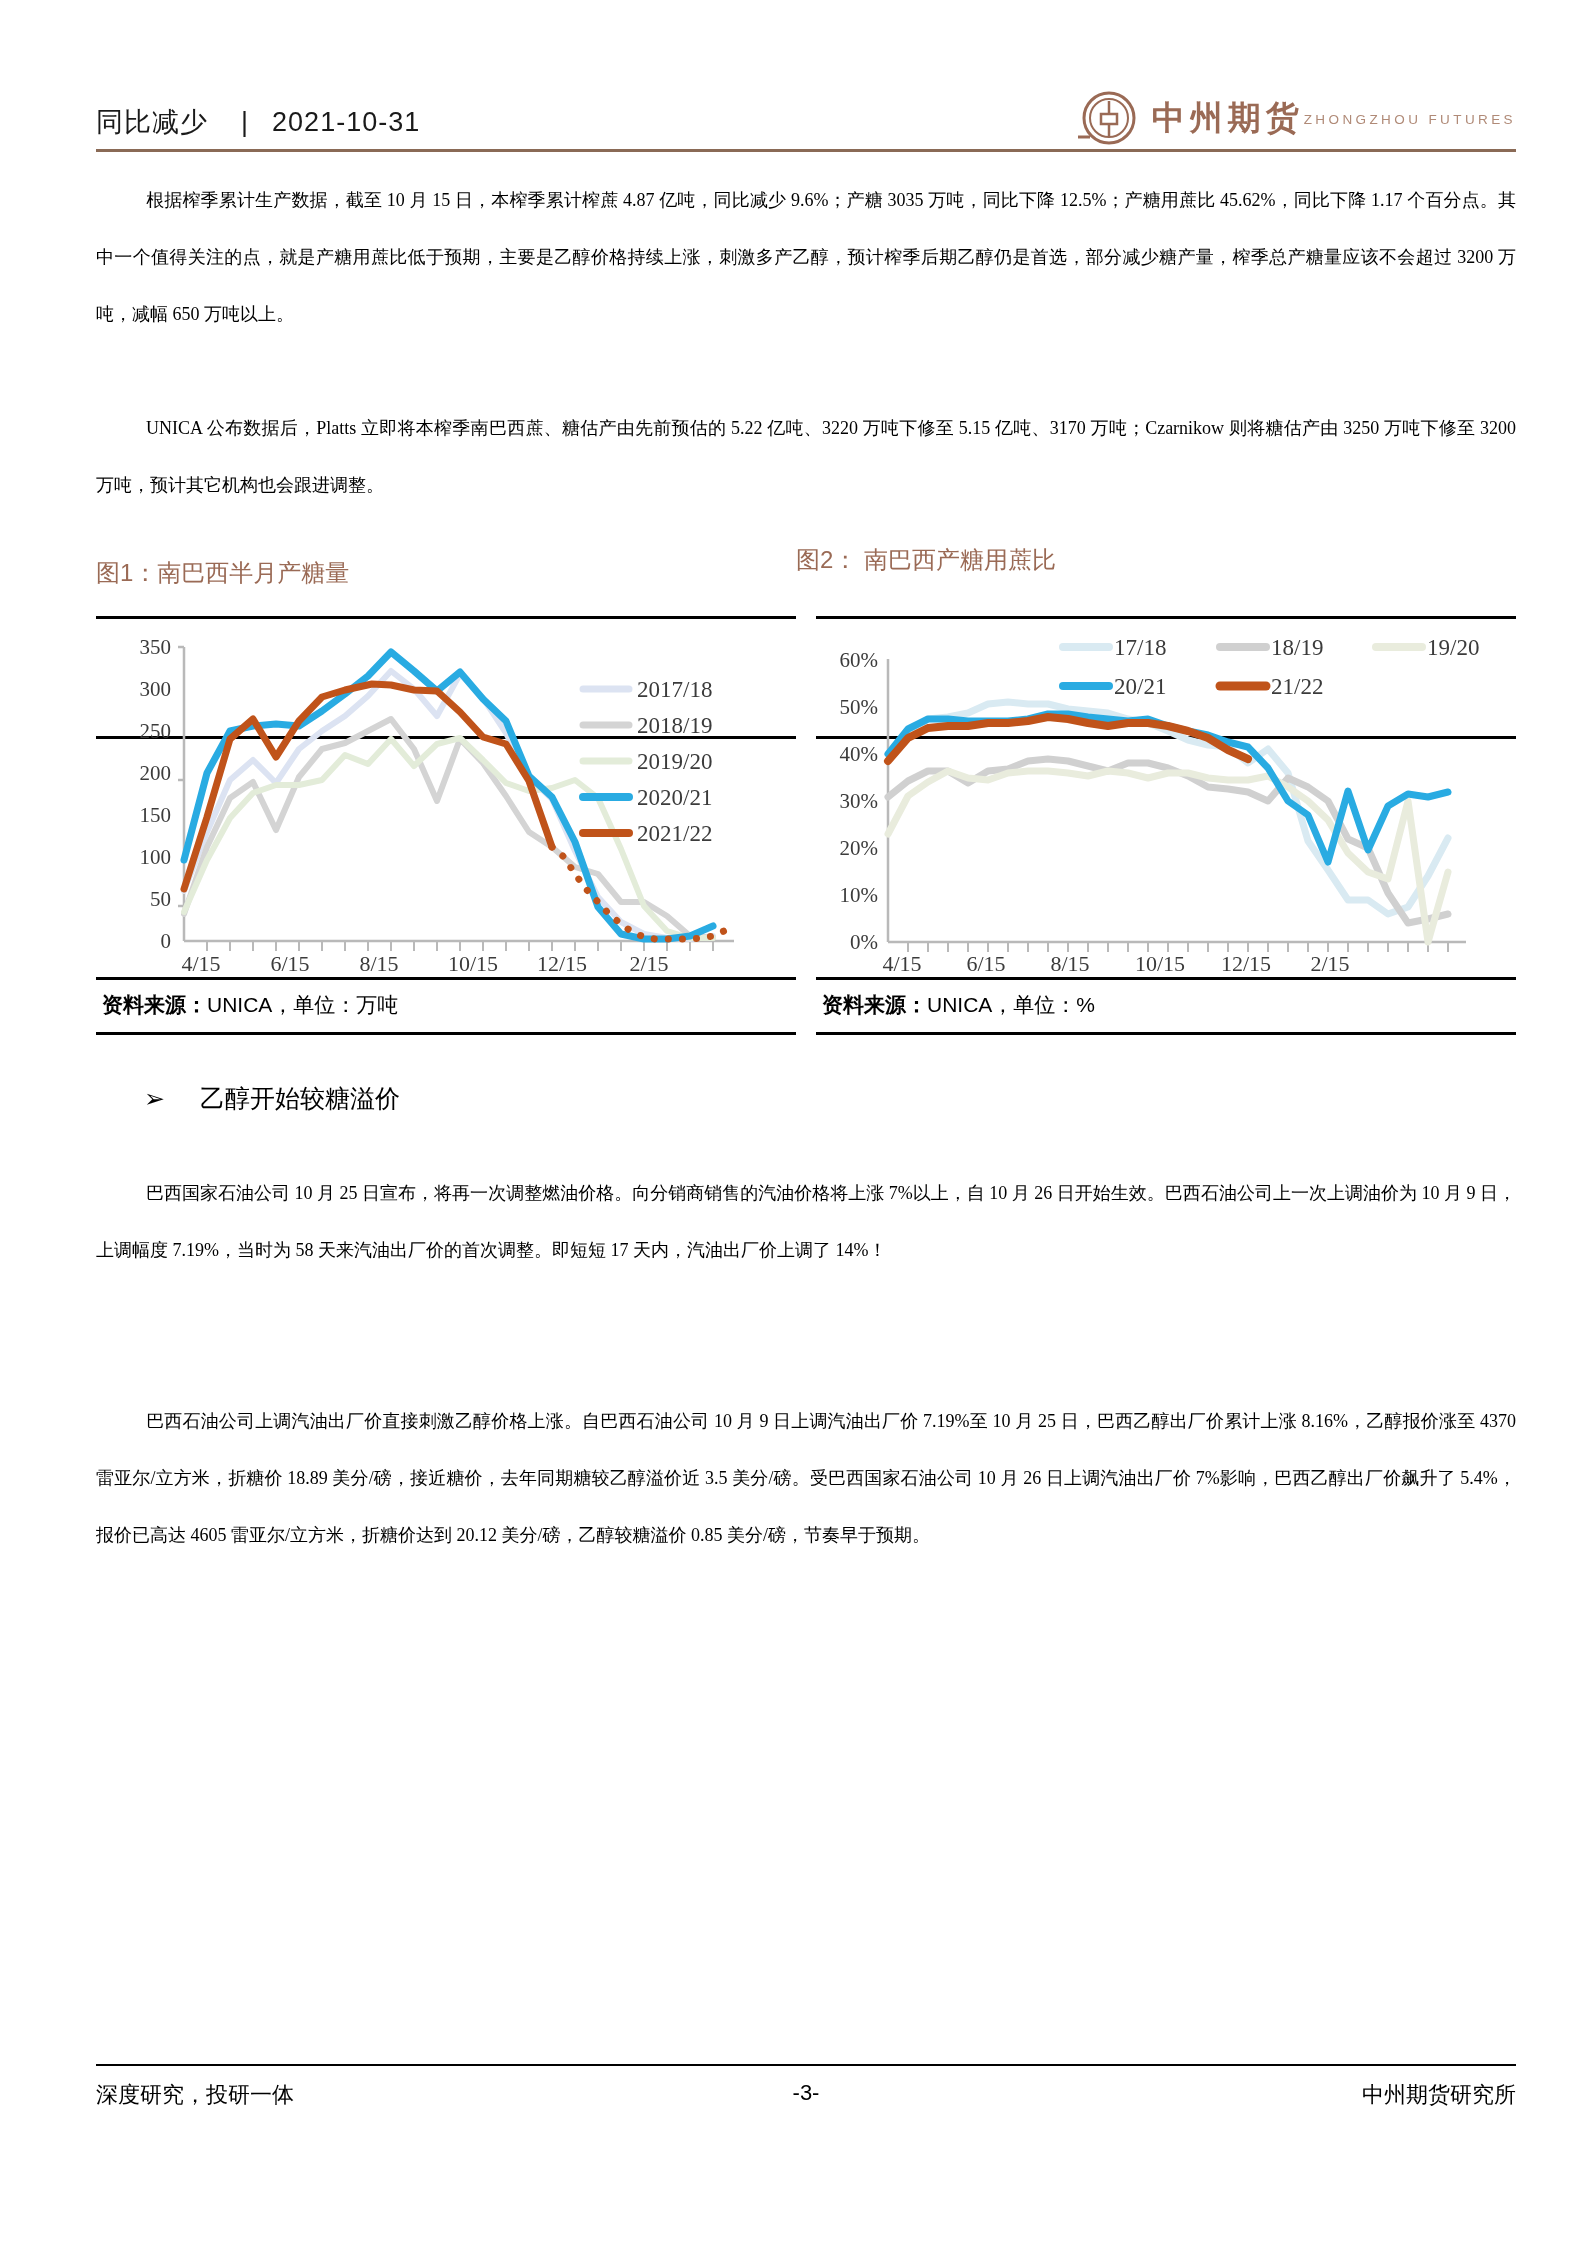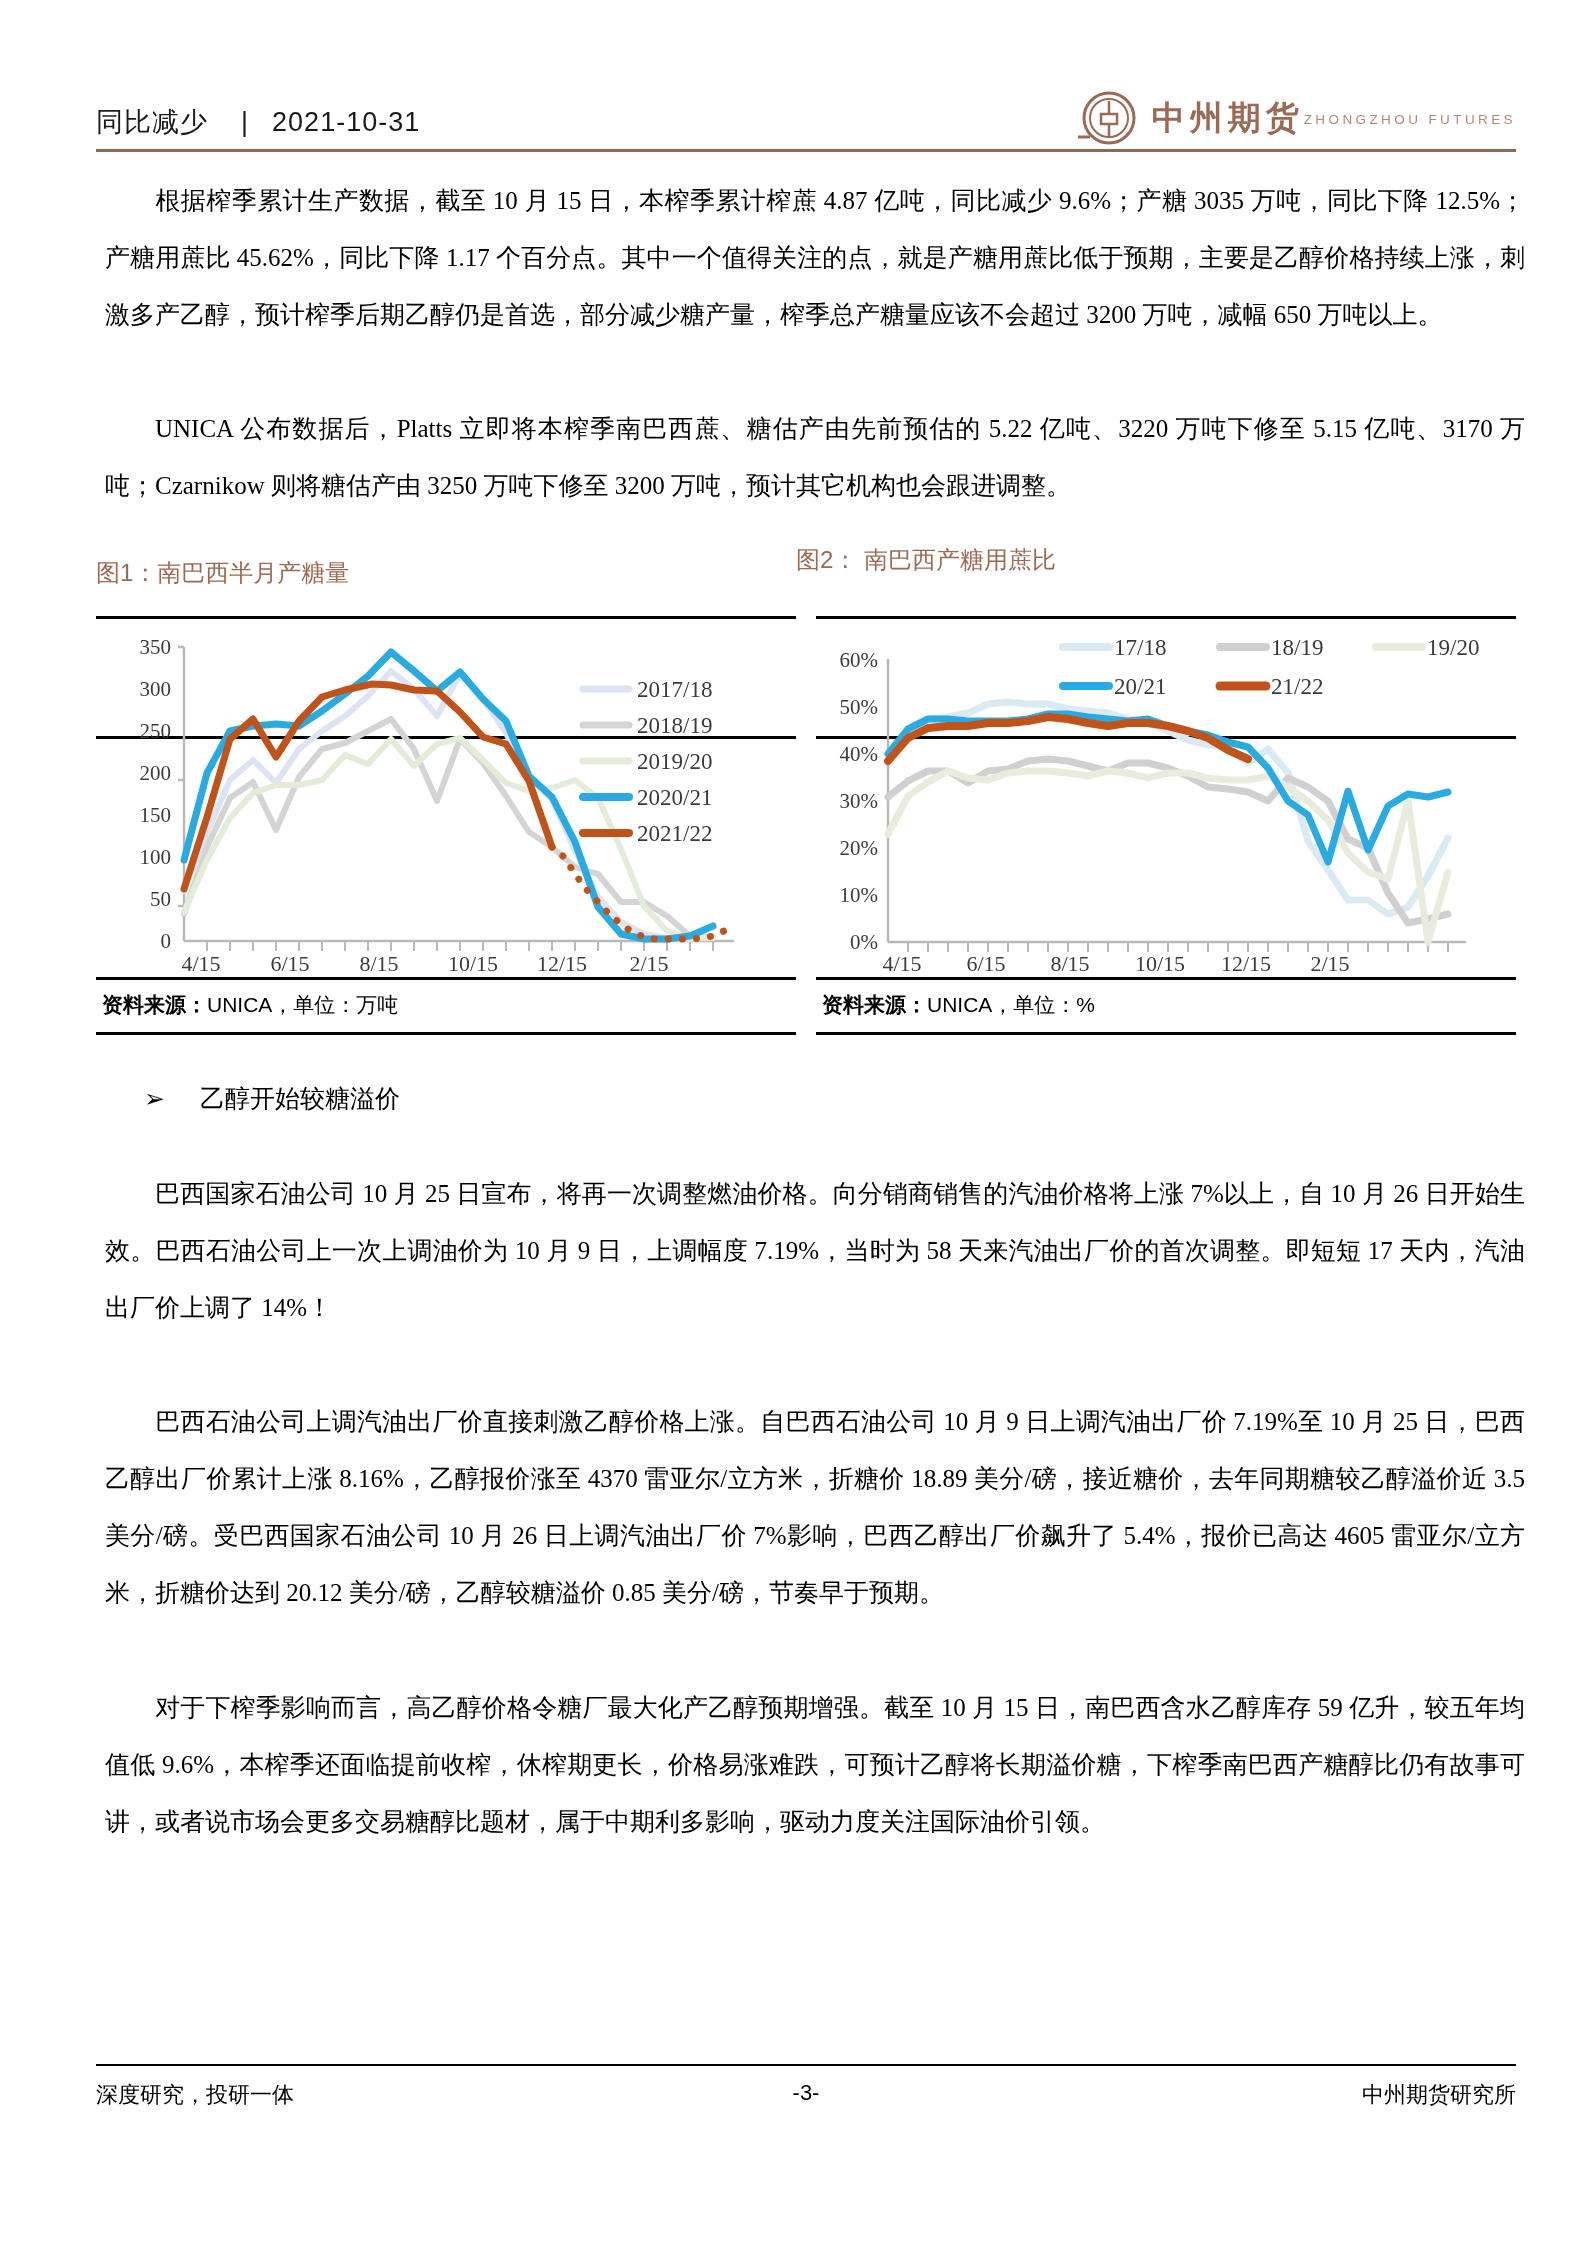--- a/index.html
+++ b/index.html
@@ -71,23 +71,23 @@
     font-family: "Liberation Sans", sans-serif;
     font-size: 13.5px;
     color: #b08a77;
     letter-spacing: 3.4px;
     margin-top: 3px;
   }
 
   
   .para {
     position: absolute;
-    left: 9px;
+    left: 0;
     width: 1420px;
-    font-size: 25px;
+    font-size: 18px;
     line-height: 57px;
     color: #000000;
     text-align: justify;
     text-align-last: left;
     text-justify: inter-ideograph;
     font-family: "Liberation Serif", serif;
   }
   .para .ind { display: inline-block; width: 50px; }
 
   
@@ -397,23 +397,20 @@
   </div>
 
   <div class="para" style="top:1165px;">
     <span class="ind"></span><span>巴西国家石油公司 10 月 25 日宣布，将再一次调整燃油价格。向分销商销售的汽油价格将上涨 7%以上，自 10 月 26 日开始生效。巴西石油公司上一次上调油价为 10 月 9 日，上调幅度 7.19%，当时为 58 天来汽油出厂价的首次调整。即短短 17 天内，汽油出厂价上调了 14%！</span>
   </div>
 
   <div class="para" style="top:1393px;">
     <span class="ind"></span><span>巴西石油公司上调汽油出厂价直接刺激乙醇价格上涨。自巴西石油公司 10 月 9 日上调汽油出厂价 7.19%至 10 月 25 日，巴西乙醇出厂价累计上涨 8.16%，乙醇报价涨至 4370 雷亚尔/立方米，折糖价 18.89 美分/磅，接近糖价，去年同期糖较乙醇溢价近 3.5 美分/磅。受巴西国家石油公司 10 月 26 日上调汽油出厂价 7%影响，巴西乙醇出厂价飙升了 5.4%，报价已高达 4605 雷亚尔/立方米，折糖价达到 20.12 美分/磅，乙醇较糖溢价 0.85 美分/磅，节奏早于预期。</span>
   </div>
 
-  <div class="para" style="top:1679px;">
-    <span class="ind"></span><span>对于下榨季影响而言，高乙醇价格令糖厂最大化产乙醇预期增强。截至 10 月 15 日，南巴西含水乙醇库存 59 亿升，较五年均值低 9.6%，本榨季还面临提前收榨，休榨期更长，价格易涨难跌，可预计乙醇将长期溢价糖，下榨季南巴西产糖醇比仍有故事可讲，或者说市场会更多交易糖醇比题材，属于中期利多影响，驱动力度关注国际油价引领。</span>
-  </div>
 
   <div class="footer">
     <div class="footer-rule"></div>
     <div class="footer-left">深度研究，投研一体</div>
     <div class="footer-center">-3-</div>
     <div class="footer-right">中州期货研究所</div>
   </div>
 
  </div>
 </div>

